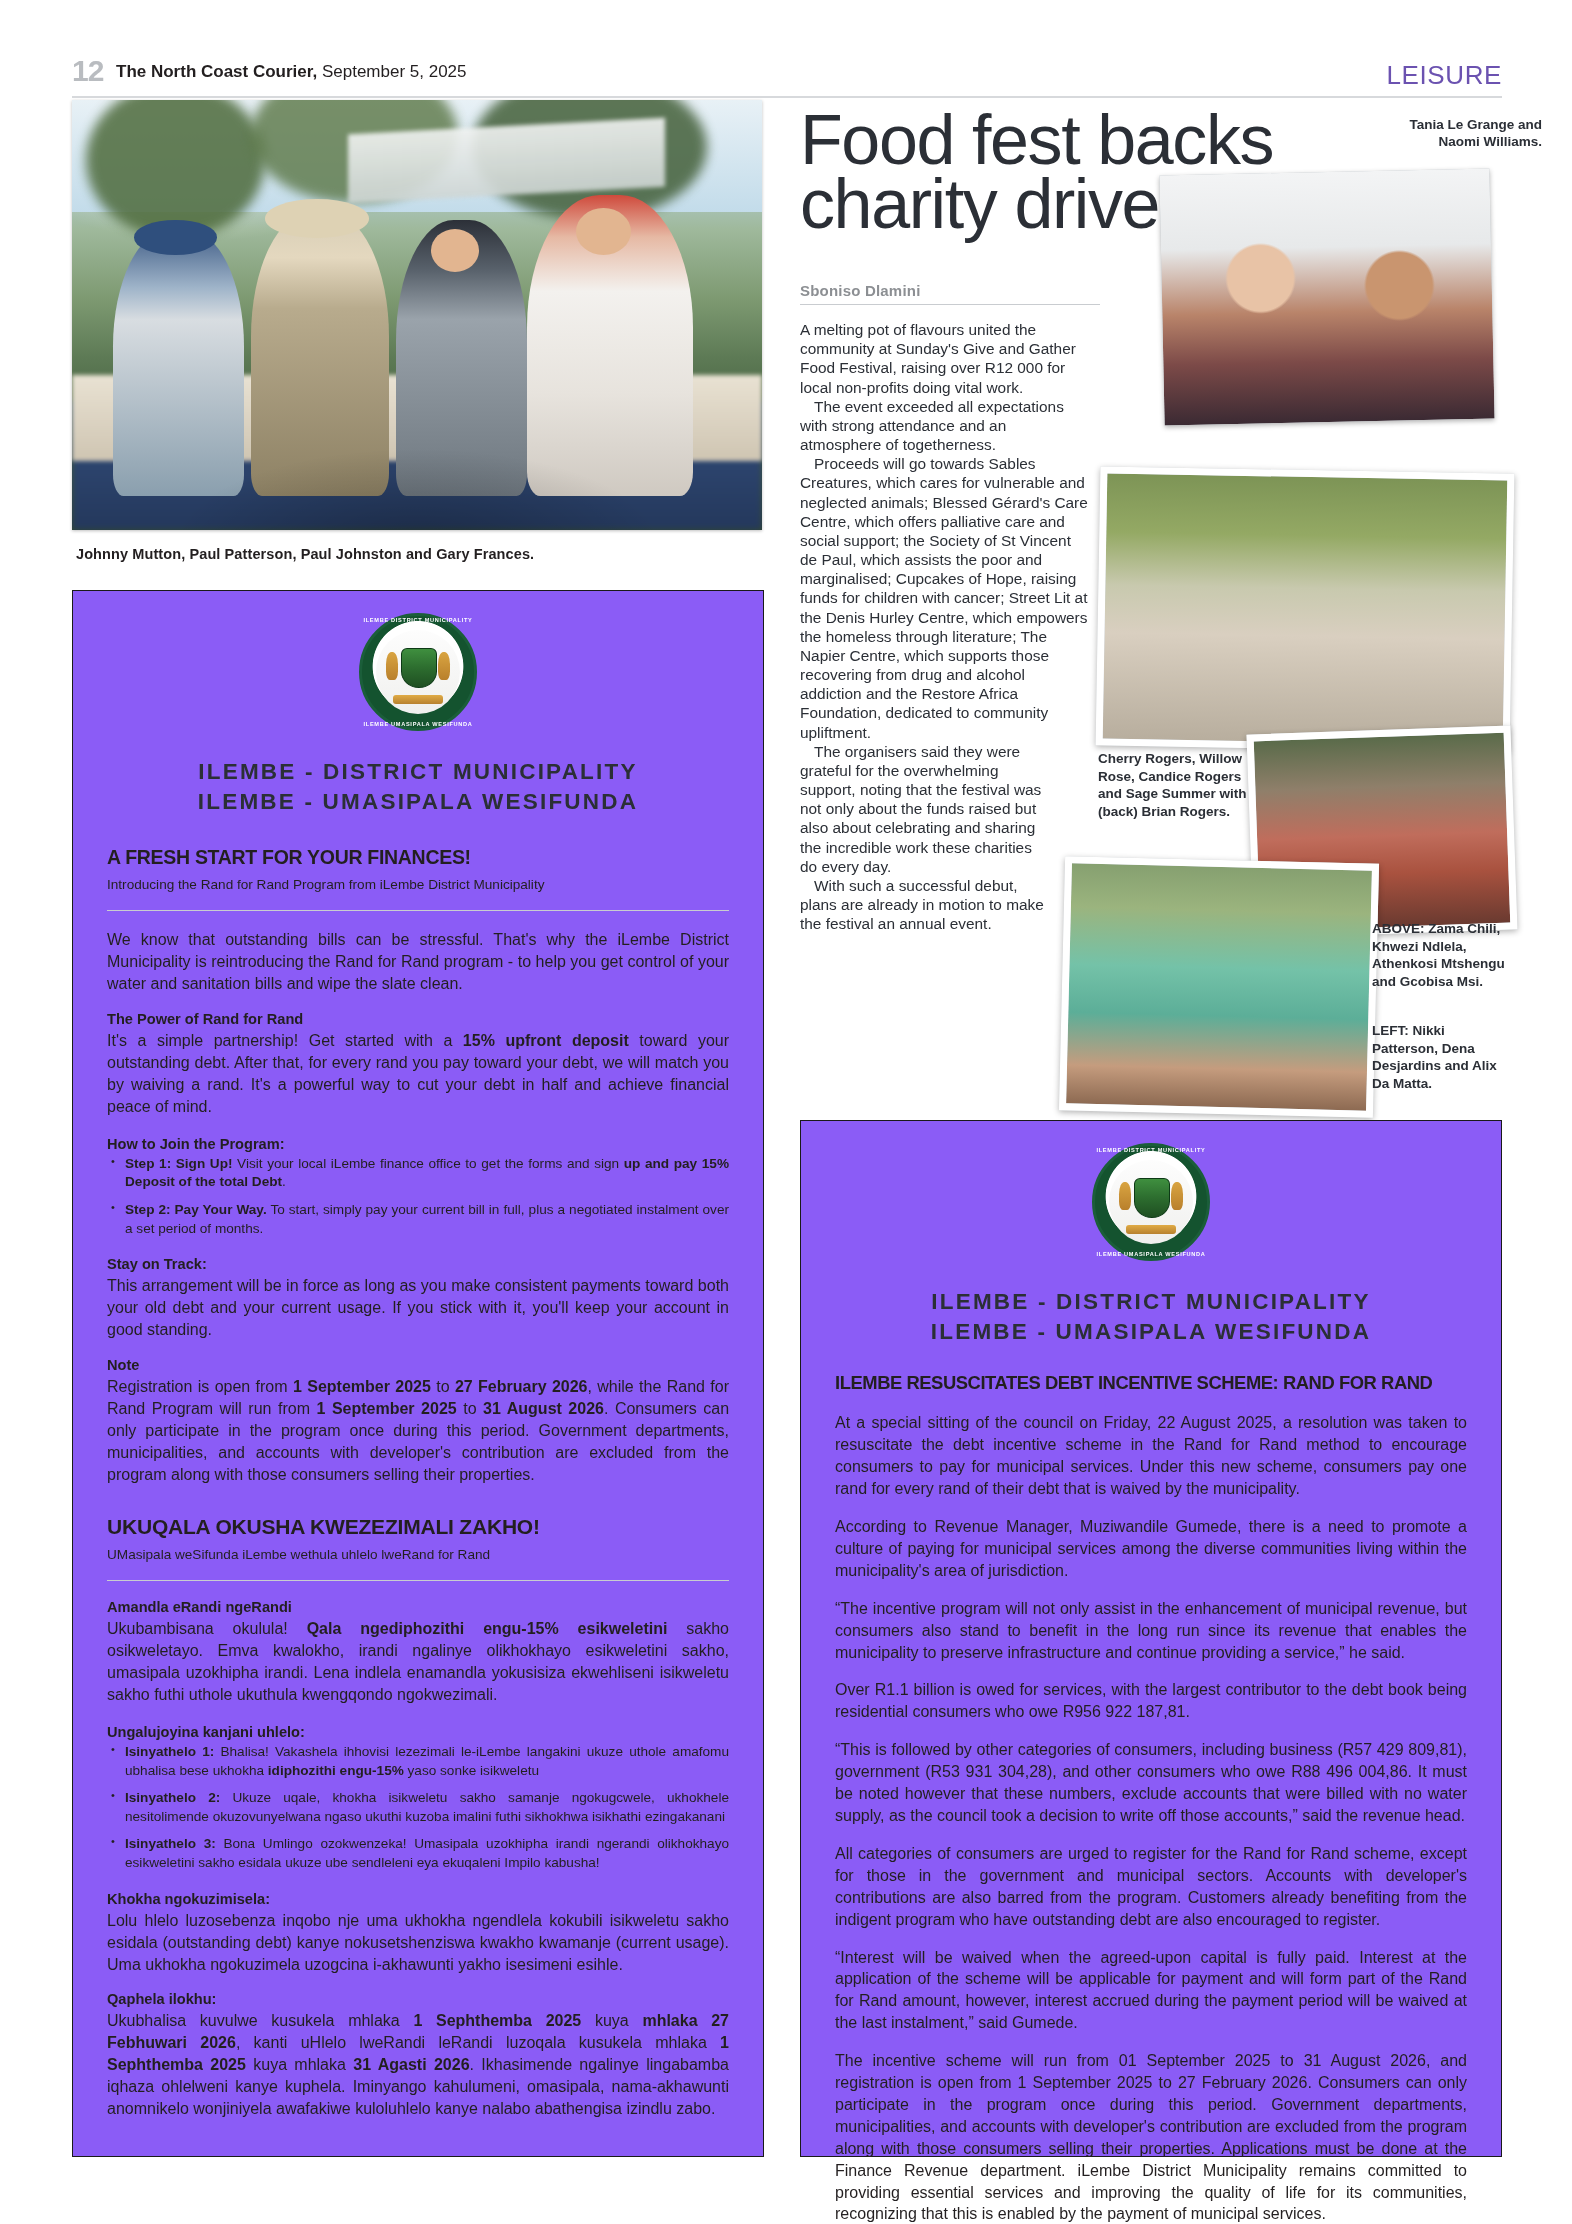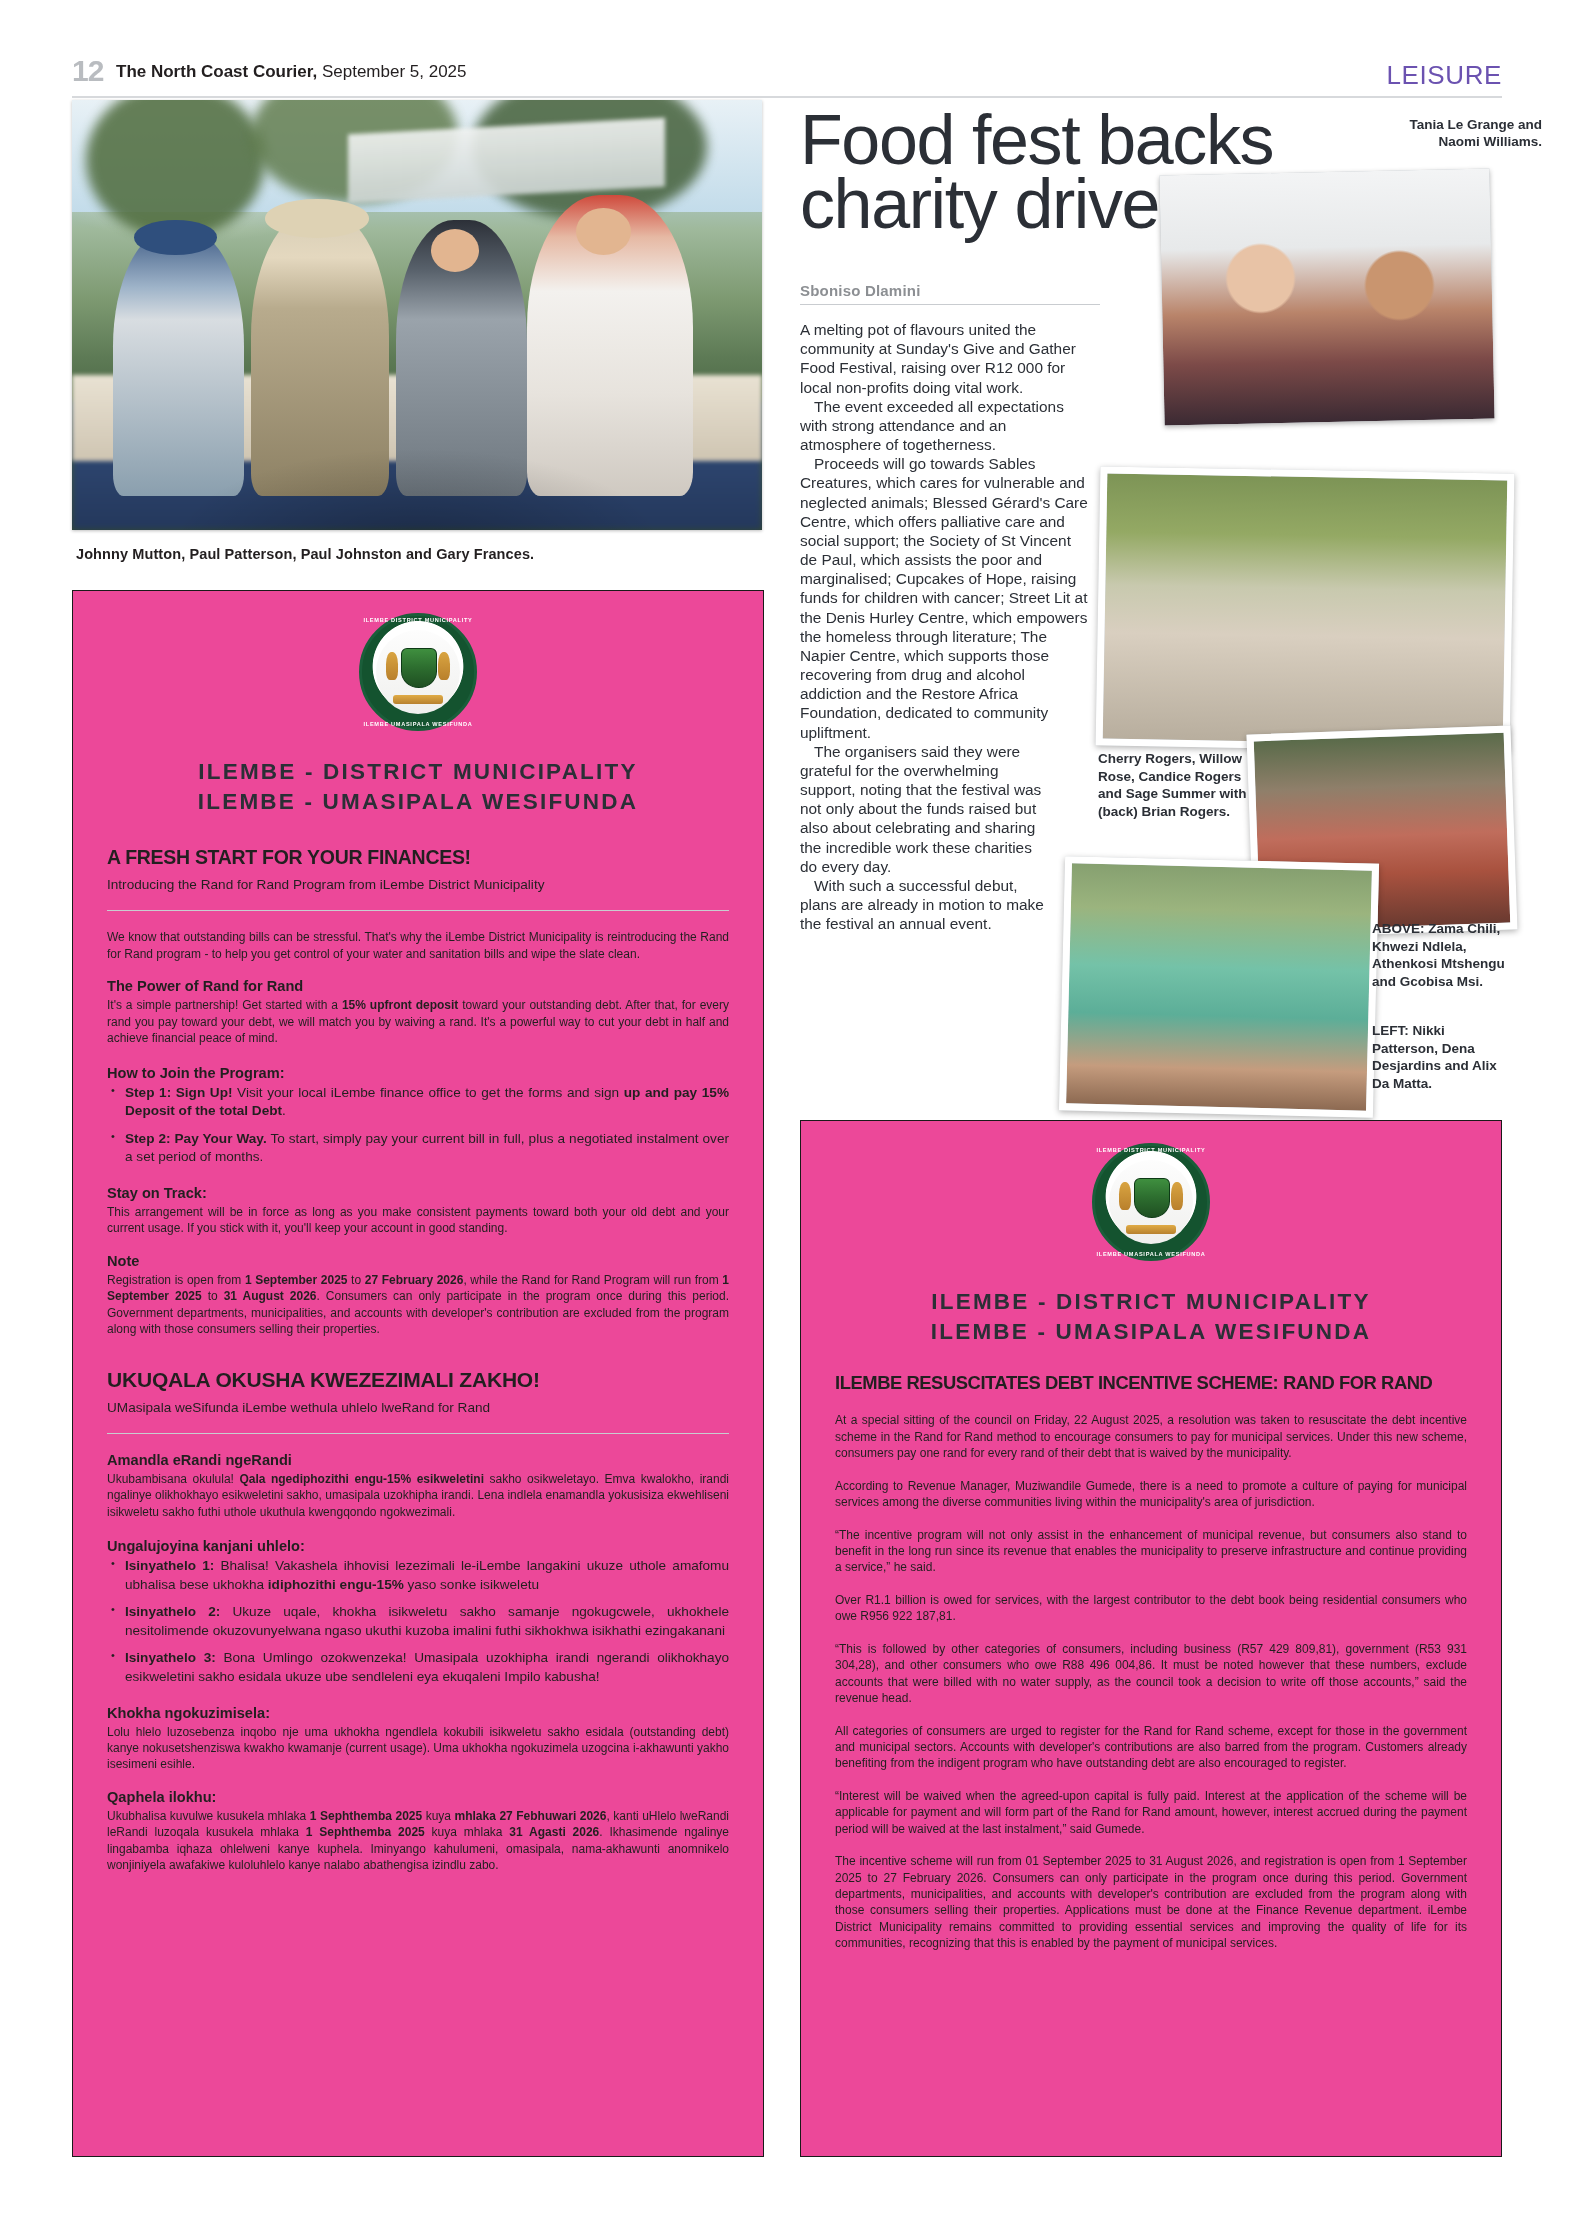--- a/index.html
+++ b/index.html
@@ -102,21 +102,21 @@
     linear-gradient(180deg,#86a070 0%,#9bb47e 18%,#74c2a8 42%,#5cae98 62%,#c59c7e 84%,#8d6a52 100%);}
 
   .cap-cherry{position:absolute;left:1098px;top:750px;width:150px;font-size:13.5px;
               font-weight:700;line-height:1.3;color:#2b2f36;}
   .cap-above{position:absolute;left:1372px;top:920px;width:140px;font-size:13.5px;
              font-weight:700;line-height:1.3;color:#2b2f36;}
   .cap-left{position:absolute;left:1372px;top:1022px;width:140px;font-size:13.5px;
             font-weight:700;line-height:1.3;color:#2b2f36;}
 
   
-  .ad{position:absolute;background:#ec4899;border:1px solid #1a1a1a;}
+  .ad{position:absolute;background:#8b5cf6;border:1px solid #1a1a1a;}
   .ad-left{left:72px;top:590px;width:690px;height:1565px;}
   .ad-right{left:800px;top:1120px;width:700px;height:1035px;}
   .crest-wrap{text-align:center;padding-top:22px;}
   .crest-img{width:118px;height:118px;margin:0 auto;position:relative;}
   .crest-ring{position:absolute;inset:0;border-radius:50%;border:3px solid #1b5e3a;
     background:radial-gradient(circle at 50% 45%,#ffffff 54%,#14532f 55%,#14532f 100%);}
   .crest-inner{position:absolute;left:14%;top:14%;width:72%;height:72%;border-radius:50%;
     background:linear-gradient(180deg,#fdfdfd,#f0f0ee);overflow:hidden;}
   .crest-shield{position:absolute;left:30%;top:22%;width:40%;height:44%;
     background:linear-gradient(180deg,#3f8f3f 0%,#2d6e2f 48%,#1f4f22 100%);
@@ -132,21 +132,21 @@
   .crest-txt-bot{position:absolute;left:0;right:0;bottom:4px;text-align:center;
     font-size:5.6px;letter-spacing:.7px;color:#ffffff;font-weight:700;}
 
   .ad-title{text-align:center;font-size:22.5px;font-weight:700;letter-spacing:2.2px;
             line-height:1.32;color:#2b2f36;margin-top:26px;}
 
   .ad-body{padding:0 34px;}
   .ad-h1{font-size:19.5px;font-weight:700;letter-spacing:-.3px;margin:30px 0 8px;color:#231f20;}
   .ad-sub{font-size:13.6px;color:#231f20;margin:0 0 0;}
   .ad-hr{height:1px;background:#c9ccd0;margin:18px 0 18px;}
-  .ad-p{font-size:12px;line-height:1.37;text-align:justify;margin:0 0 16px;color:#231f20;}
+  .ad-p{font-size:16px;line-height:1.37;text-align:justify;margin:0 0 16px;color:#231f20;}
   .ad-h2{font-size:14.6px;font-weight:700;margin:14px 0 3px;color:#231f20;}
   .ad-h2.tight{margin-top:18px;}
   .ad-ul{margin:0;padding:0;list-style:none;}
   .ad-li{font-size:13.6px;line-height:1.37;text-align:justify;margin:0 0 9px;
          padding-left:18px;position:relative;color:#231f20;}
   .ad-li:before{content:"\2022";position:absolute;left:4px;top:-1px;font-size:11px;color:#231f20;}
   .ad-big{font-size:21px;font-weight:700;letter-spacing:-.2px;margin:30px 0 8px;color:#231f20;}
   .ad-head-r{font-size:18.4px;font-weight:700;letter-spacing:-.45px;margin:26px 0 18px;color:#231f20;}
   b{font-weight:700;}
 </style>

